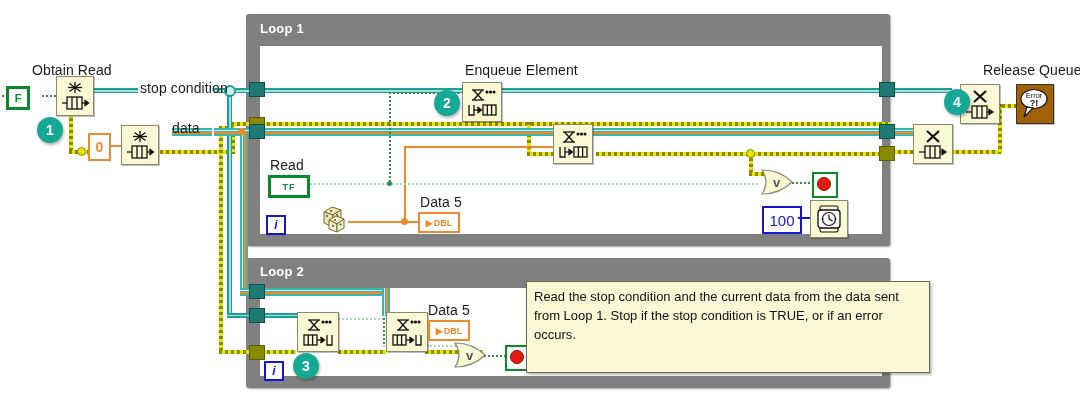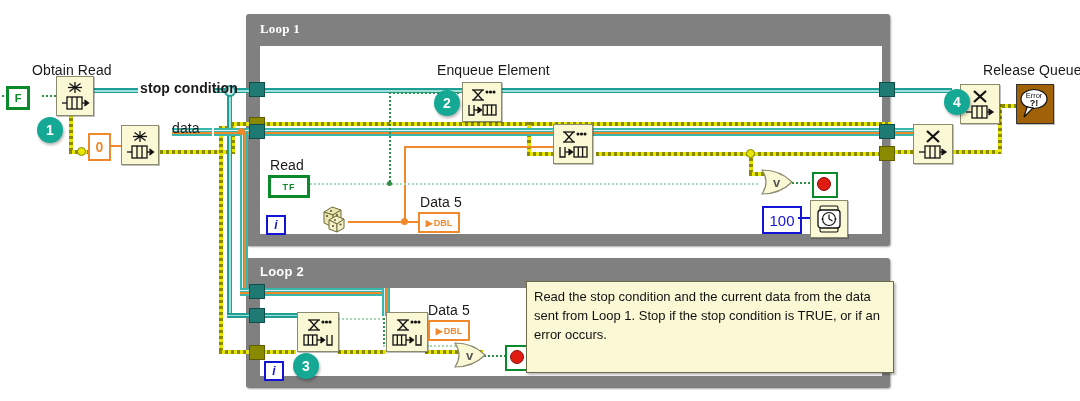--- a/index.html
+++ b/index.html
@@ -80,21 +80,21 @@
 
   
   .wm{position:absolute;color:#d8d8d8;font-size:19px;letter-spacing:1px;
       user-select:none;white-space:nowrap;}
 </style>
 </head>
 <body>
 
 <div id="stage">
 
-  <div class="loop" style="left:246px;top:14px;width:644px;height:232px;font-family:Liberation Serif, serif;">
+  <div class="loop" style="left:246px;top:14px;width:644px;height:232px;">
     <div class="inner" style="left:14px;top:32px;width:622px;height:188px;"></div>
     <div class="title">Loop 1</div>
   </div>
 
   <div class="loop" style="left:246px;top:258px;width:644px;height:130px;">
     <div class="inner" style="left:14px;top:30px;width:622px;height:88px;"></div>
     <div class="title" style="top:6px;">Loop 2</div>
   </div>
 
   <div class="w w-err v" style="left:69px;top:112px;height:42px;"></div>
@@ -428,39 +428,39 @@
       <rect x="4" y="6" width="22" height="18" rx="3" fill="#fff" stroke="#111" stroke-width="1.3"></rect>
       <circle cx="15" cy="15" r="6.5" fill="#fff" stroke="#111" stroke-width="1.1"></circle>
       <line x1="15" y1="15" x2="15" y2="10.5" stroke="#111" stroke-width="1.2"></line>
       <line x1="15" y1="15" x2="18.5" y2="17" stroke="#111" stroke-width="1.2"></line>
       <circle cx="8.5" cy="15" r="1" fill="#111"></circle>
         <circle cx="21.5" cy="15" r="1" fill="#111"></circle>
     </svg>
   </div>
 
   <div class="lbl" style="left:32px;top:62px;">Obtain Read</div>
-  <div class="lbl" style="left:140px;top:80px;font-weight:bold;">stop condition</div>
+  <div class="lbl" style="left:140px;top:80px;">stop condition</div>
   <div class="lbl" style="left:172px;top:120px;">data</div>
-  <div class="lbl" style="left:437px;top:62px;">Enqueue Element</div>
+  <div class="lbl" style="left:465px;top:62px;">Enqueue Element</div>
   <div class="lbl" style="left:983px;top:62px;">Release Queue</div>
   <div class="lbl" style="left:270px;top:157px;">Read</div>
   <div class="lbl" style="left:420px;top:194px;">Data 5</div>
   <div class="lbl" style="left:428px;top:302px;">Data 5</div>
 
   <div class="badge" style="left:37px;top:117px;">
     <span>1</span>
   </div>
   <div class="badge" style="left:434px;top:90px;">
     <span>2</span>
   </div>
   <div class="badge" style="left:293px;top:353px;">
     <span>3</span>
   </div>
   <div class="badge" style="left:944px;top:89px;">
     <span>4</span>
   </div>
 
-  <div class="comment" style="left:526px;top:281px;width:368px;height:92px;">
+  <div class="comment" style="left:526px;top:281px;width:404px;height:92px;">
     <span>Read the stop condition and the current data from the data sent from Loop 1. Stop if the stop condition is TRUE, or if an error occurs.</span>
   </div>
 
 
 </div>
 
 </body></html>

